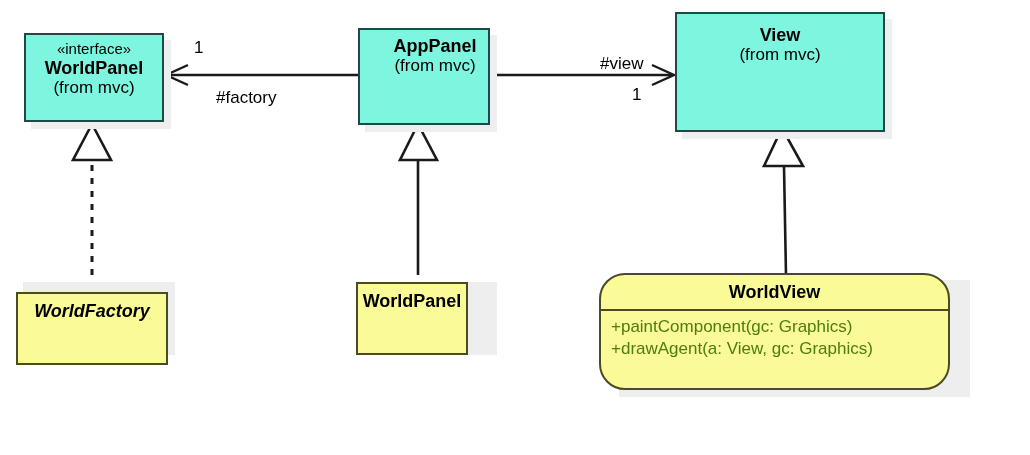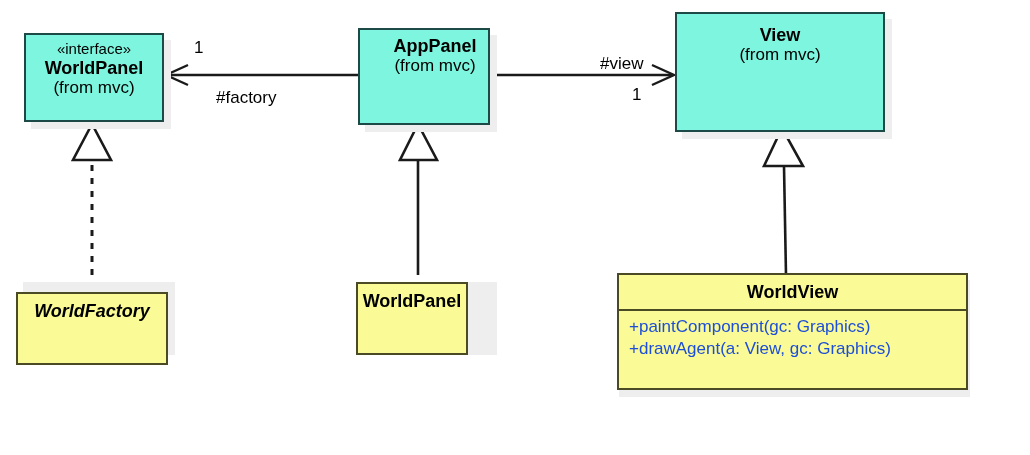--- a/index.html
+++ b/index.html
@@ -72,21 +72,21 @@
     display: block;
   }
   .compartment-divider {
     border-top: 2px solid #4a4a25;
     margin: 0;
   }
   .compartment-ops {
     padding: 5px 8px 6px 10px;
     font-size: 17px;
     line-height: 1.30;
-    color: #1d4ed8;
+    color: #4d7c0f;
     text-align: left;
   }
   .op-line {
     white-space: nowrap;
     display: block;
   }
 
   
   .edge-label {
     position: absolute;
@@ -163,21 +163,21 @@
       <span class="cls-title abstract">WorldFactory</span>
     </div>
   </div>
 
   <div class="uml-box concrete" style="left:356px; top:282px; width:112px; height:73px;">
     <div class="compartment-name" style="padding-top:7px;">
       <span class="cls-title">WorldPanel</span>
     </div>
   </div>
 
-  <div class="uml-box concrete" style="left:617px; top:273px; width:351px; height:117px;">
+  <div class="uml-box concrete" style="left:599px; top:273px; width:351px; height:117px;border-radius:26px;">
     <div class="compartment-name" style="padding-top:7px; padding-bottom:7px;">
       <span class="cls-title">WorldView</span>
     </div>
     <div class="compartment-divider"></div>
     <div class="compartment-ops">
       <span class="op-line">+paintComponent(gc: Graphics)</span>
       <span class="op-line">+drawAgent(a: View, gc: Graphics)</span>
     </div>
   </div>
 

